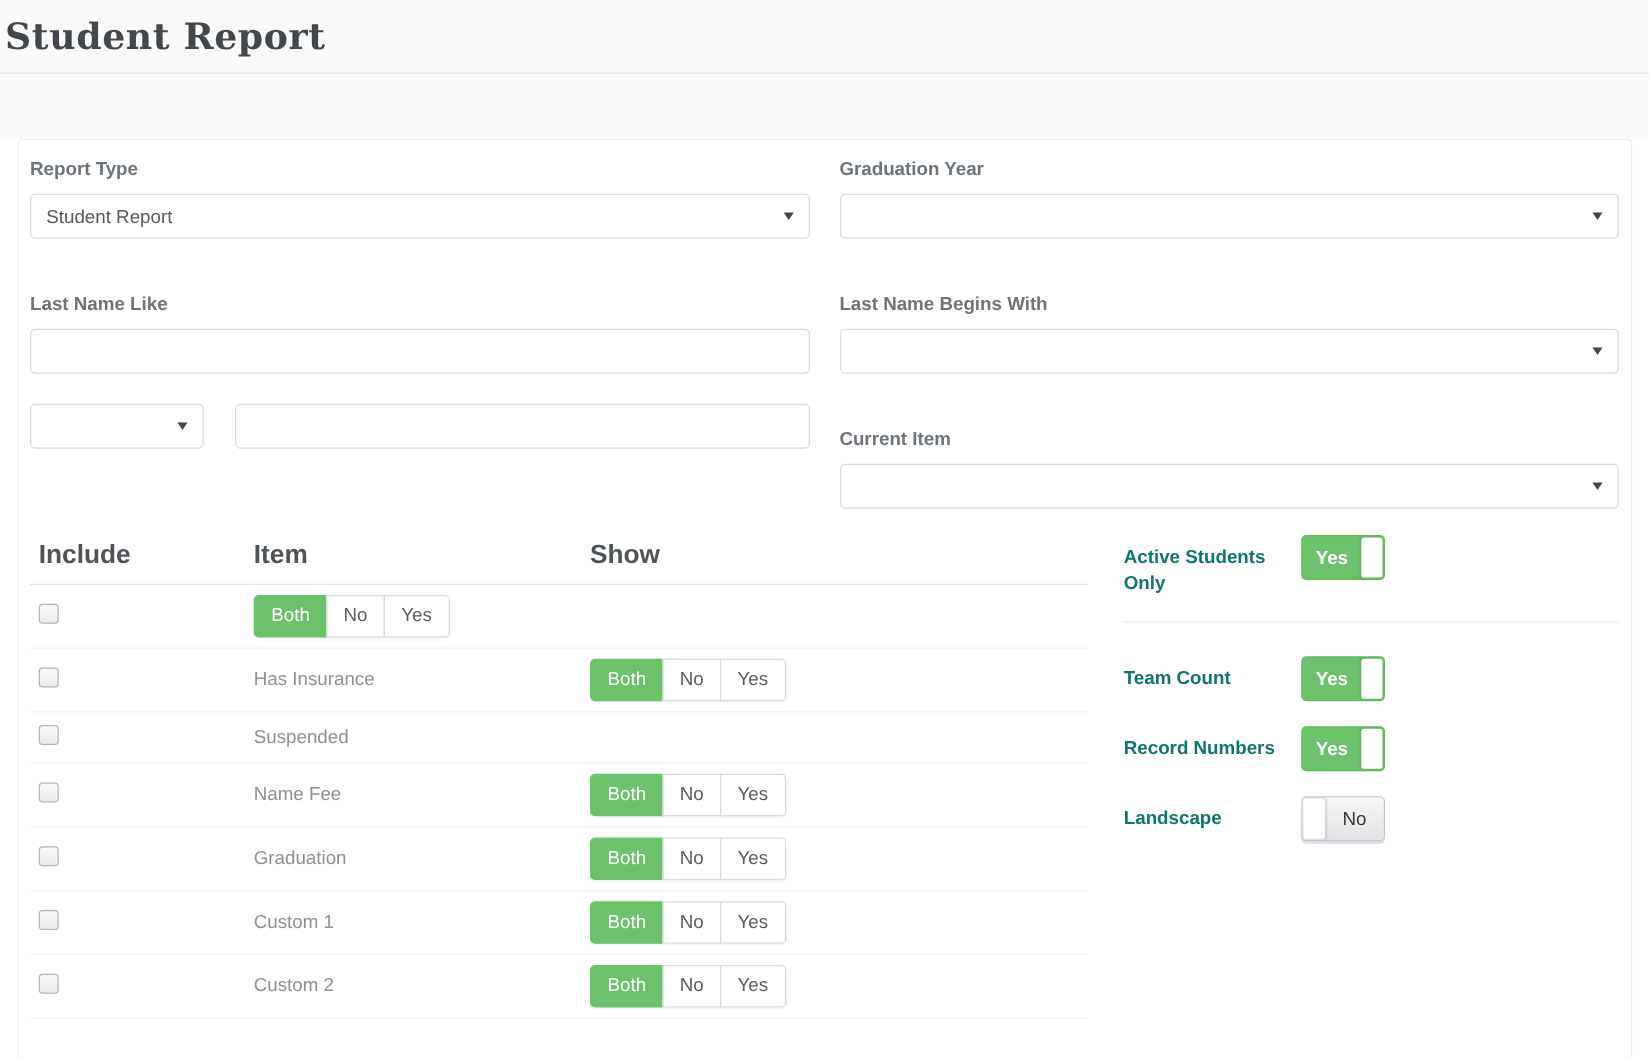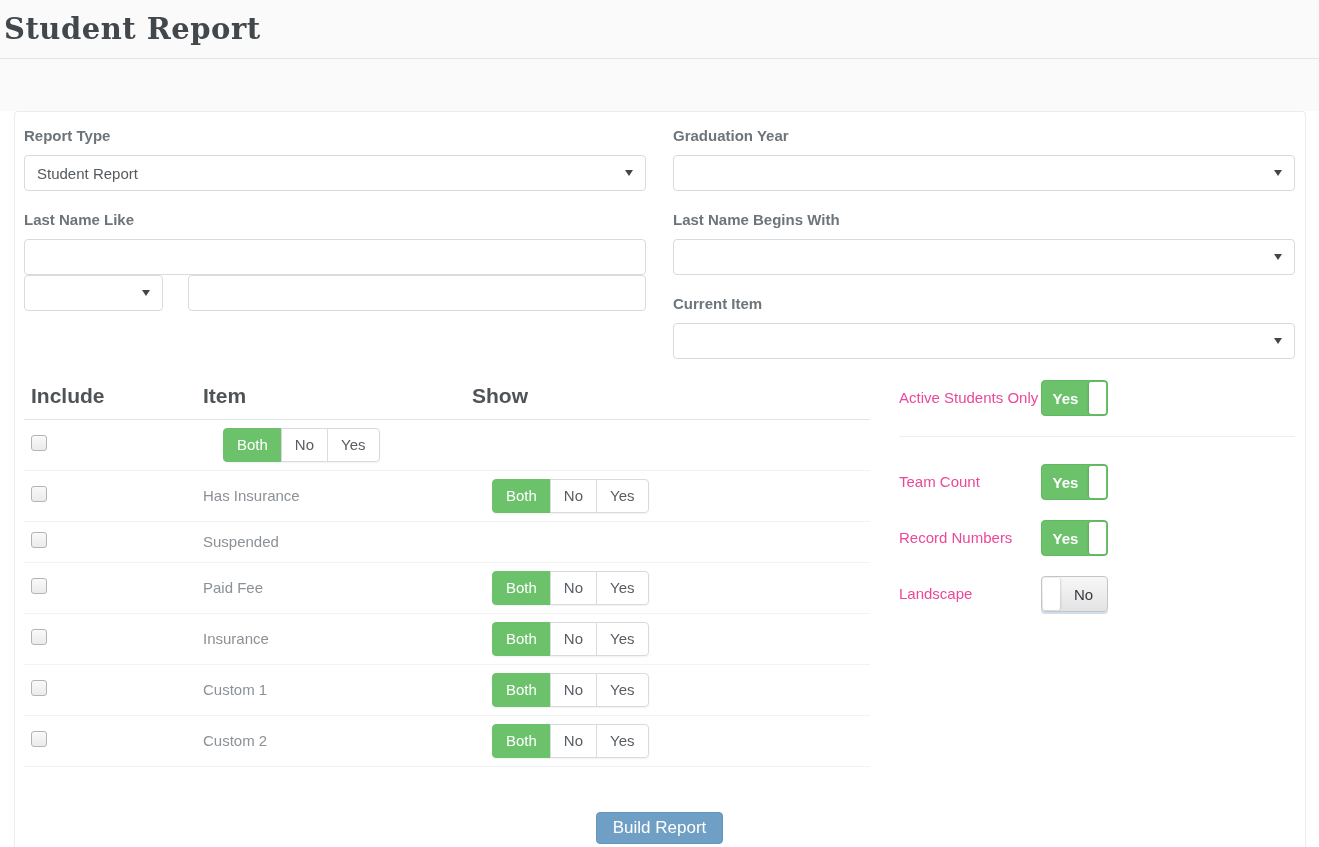--- a/index.html
+++ b/index.html
@@ -16,21 +16,21 @@
     color:#42474c;margin:0;letter-spacing:.5px;
   }
   .sub-band{height:52px;}
   
   .panel{
     margin:0 13px 0 14px;background:#fff;border:1px solid #ececec;border-bottom:none;
     border-radius:4px 4px 0 0;box-sizing:border-box;min-height:735px;
     padding:0 10px 20px 9px;
   }
   
-  .filter-grid{display:grid;grid-template-columns:1fr 1fr;column-gap:27px;}
+  .filter-grid{display:grid;grid-template-columns:1fr 1fr;column-gap:27px;gap:24px;}
   .form-group label{
     display:block;margin:19px 0 9px;font-size:15px;line-height:20px;
     font-weight:bold;color:#6d747a;
   }
   .filter-grid > .form-group:nth-child(-n+2) label{margin-top:14px;}
   .control{
     height:36px;border:1px solid #d7dbde;border-radius:4px;background:#fff;
     box-sizing:border-box;display:flex;align-items:center;position:relative;
     padding:0 26px 0 12px;font-size:15px;color:#555a5f;width:100%;
   }
@@ -52,34 +52,34 @@
     font-weight:bold;color:#4e5357;font-size:21px;padding:25px 0 11px;
   }
   .thead .th:first-child{padding-left:7px;}
   .item-row{border-bottom:1px solid #f1f3f4;padding:8px 0;min-height:24px;}
   .checkbox{
     display:inline-block;width:14px;height:14px;margin-left:7px;
     border:1px solid #b4b4b4;border-radius:3px;
     background:linear-gradient(#f9f9f9,#ebebeb);cursor:pointer;
   }
   .item-label{color:#8b9196;font-size:15px;}
-  .btn-group{display:inline-flex;border-radius:4px;box-shadow:0 1px 2px rgba(0,0,0,0.06);margin-left:20px;}
+  .btn-group{display:inline-flex;border-radius:4px;box-shadow:0 1px 2px rgba(0,0,0,0.06);}
   .tbtn{
     font-family:inherit;font-size:15px;line-height:20px;padding:6px 13px;margin-left:-1px;
     background:#fff;border:1px solid #d7dbde;color:#575d63;cursor:pointer;
   }
   .tbtn:first-child{margin-left:0;border-radius:4px 0 0 4px;}
   .tbtn:last-child{border-radius:0 4px 4px 0;}
   .tbtn.active{background:var(--accent-green,#6cc16b);border-color:var(--accent-green,#6cc16b);color:#fff;}
   
   .options{flex:1;margin-left:29px;padding-top:21px;}
   .option-row{display:flex;margin-bottom:20px;}
   .opt-label{
-    width:142px;flex:0 0 142px;font-weight:normal;font-size:15px;line-height:21px;
-    color:#ec4899;padding-top:7px;box-sizing:border-box;
+    width:142px;flex:0 0 142px;font-weight:bold;font-size:15px;line-height:21px;
+    color:#0f766e;padding-top:7px;box-sizing:border-box;
   }
   .opt-divider{border:0;border-top:1px solid #ededed;margin:3px 0 27px;}
   .switch{
     position:relative;width:67px;height:36px;border-radius:4px;box-sizing:border-box;
     flex:0 0 67px;cursor:pointer;
   }
   .switch.on{background:var(--accent-green,#6cc16b);border:1px solid #61b961;}
   .switch.off{background:linear-gradient(#f7f7f7,#e3e3e3);border:1px solid #c5c5c5;box-shadow:0 2px 0 rgba(120,160,200,0.35);}
   .switch-label{
     position:absolute;top:0;bottom:0;display:flex;align-items:center;justify-content:center;
@@ -206,37 +206,37 @@
     <div>
       
     </div>
   </div>
 
   <div class="item-row">
     <div>
       <span class="checkbox"></span>
     </div>
     <div>
-      <span class="item-label">Paid Fee</span>
-    </div>
-    <div>
-      <div class="btn-group">
-                <button class="tbtn active">Both</button>
-                <button class="tbtn">No</button>
-                <button class="tbtn">Yes</button>
-              </div>
-    </div>
-  </div>
-
-  <div class="item-row">
-    <div>
-      <span class="checkbox"></span>
-    </div>
-    <div>
-      <span class="item-label">Insurance</span>
+      <span class="item-label">Name Fee</span>
+    </div>
+    <div>
+      <div class="btn-group">
+                <button class="tbtn active">Both</button>
+                <button class="tbtn">No</button>
+                <button class="tbtn">Yes</button>
+              </div>
+    </div>
+  </div>
+
+  <div class="item-row">
+    <div>
+      <span class="checkbox"></span>
+    </div>
+    <div>
+      <span class="item-label">Graduation</span>
     </div>
     <div>
       <div class="btn-group">
                 <button class="tbtn active">Both</button>
                 <button class="tbtn">No</button>
                 <button class="tbtn">Yes</button>
               </div>
     </div>
   </div>
 

